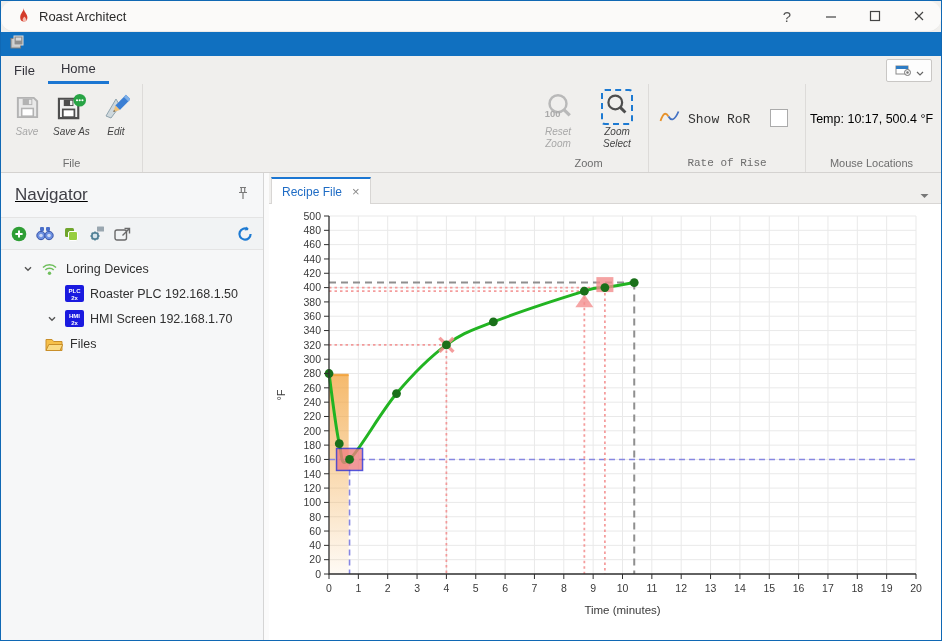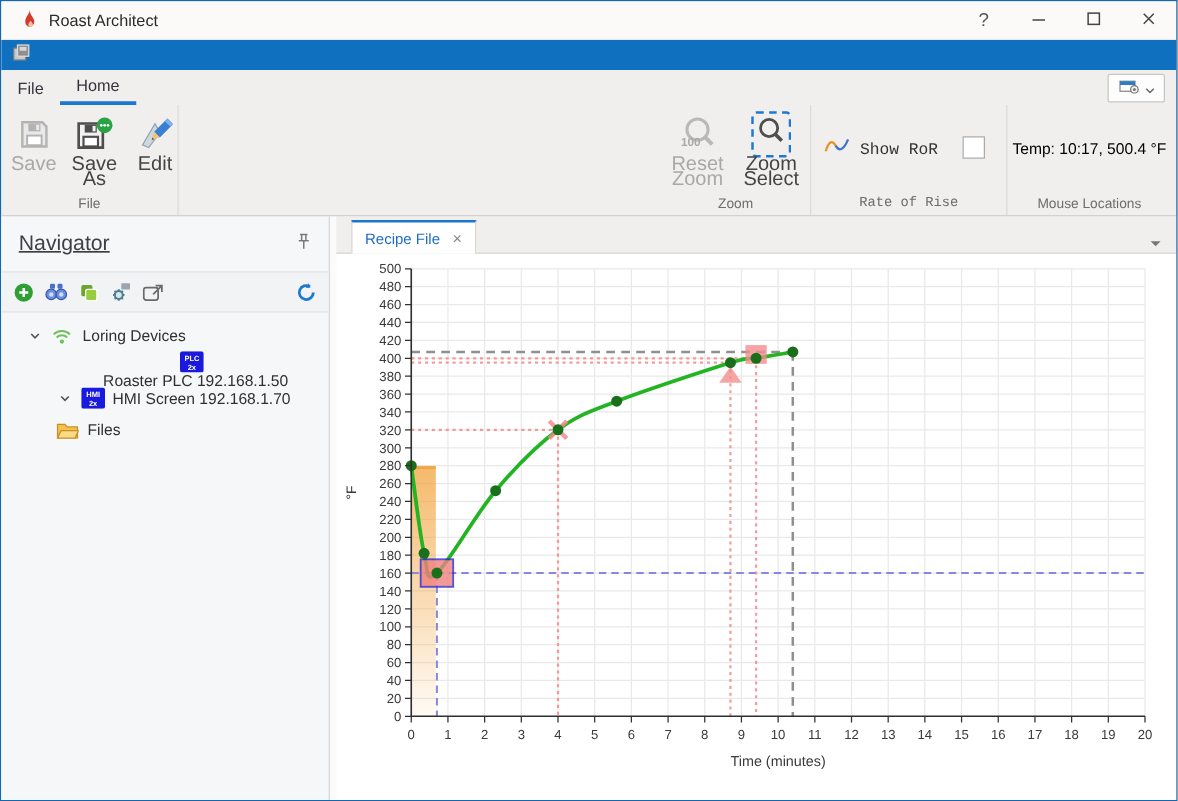--- a/index.html
+++ b/index.html
@@ -2,21 +2,21 @@
 <html><head>
 <meta charset="utf-8">
 <style>
   * { margin:0; padding:0; box-sizing:border-box; }
   html,body { font-family:"Liberation Sans", sans-serif; background:#888; }
   .window{
     position:relative; width:942px; height:641px; background:#f0efed;
     border:1px solid #1068b4; overflow:hidden;
   }
   
-  .titlebar{ height:31px; background:#fbfaf9; display:flex; align-items:center; border-bottom:1px solid #eceae8;}
+  .titlebar{ height:31px; background:#fbfaf9; display:flex; align-items:center; border-bottom:1px solid #eceae8;border-radius:13px;}
   .titlebar .flame{ margin-left:16px; width:13px; height:17px; }
   .titlebar .title{ margin-left:9px; font-size:13px; color:#2b2b2b; }
   .tb-controls{ margin-left:auto; display:flex; height:100%; }
   .tb-btn{ width:44px; height:100%; display:flex; align-items:center; justify-content:center; color:#555; font-size:15px; }
   
   .qat{ height:24px; background:#1070c0; display:flex; align-items:center; padding-left:8px; }
   
   .ribbon-tabs{ height:28px; background:#f0efed; display:flex; align-items:stretch; position:relative; }
   .rtab{ padding:0 13px; display:flex; align-items:center; font-size:13px; color:#33333b; }
   .rtab.sel{ border-bottom:3px solid #1b76d2; font-weight:400; }
@@ -26,21 +26,21 @@
   .ribbon{ position:relative; height:89px; background:#f0efed; border-bottom:1px solid #d4d2d0; }
   .rgroup{ position:absolute; top:0; bottom:0; border-right:1px solid #dddbd9; }
   .rgroup .glabel{ position:absolute; bottom:3px; left:0; right:0; text-align:center; font-size:11px; color:#6d6d6d; }
   .g-file{ left:0; width:142px; }
   .g-zoom{ left:528px; width:120px; }
   .g-ror { left:648px; width:157px;font-family:Liberation Mono, monospace; }
   .g-mouse{ left:805px; width:131px; border-right:none; }
   .rbtns{ display:flex; padding:5px 0 0 8px; gap:4px; }
   .rbtn{ display:flex; flex-direction:column; align-items:center; padding:2px 4px; min-width:36px; }
   .rbtn .ric{ height:32px; display:flex; align-items:center; justify-content:center; }
-  .rbtn .rlbl{ font-size:16px; color:#444; margin-top:3px; text-align:center; line-height:12px; }
+  .rbtn .rlbl{ font-size:10px; color:#444; margin-top:3px; text-align:center; line-height:12px;font-style:italic; }
   .rbtn.disabled .rlbl{ color:#a8a8a8; }
   .zoomsel-frame{ border:2px dashed #1d7ad2; border-radius:4px; padding:2px; }
   .ror-row{ position:absolute; top:25px; left:10px; display:flex; align-items:center; gap:8px; }
   .ror-lbl{ font-size:13px; color:#333; }
   .checkbox{ position:absolute; top:25px; right:17px; width:18px; height:18px; background:#fff; border:1px solid #ababab; }
   .mouse-val{ position:absolute; top:28px; left:0; right:0; text-align:center; font-size:12.5px; color:#000000; }
   
   .main{ display:flex; height:467px; background:#fbfbfb; }
   .navigator{ width:263px; background:#f6f7f8; border-right:1px solid #d5d5d5; display:flex; flex-direction:column; }
   .nav-header{ height:44px; display:flex; align-items:center; padding:0 14px;text-decoration:underline; }
@@ -52,21 +52,21 @@
   .tbi{ display:flex; align-items:center; }
   .tree{ padding-top:6px; }
   .tree-row{ height:25px; display:flex; align-items:center; font-size:12.5px; color:#303030; }
   .chev-slot{ width:18px; display:flex; align-items:center; justify-content:flex-start; }
   .tree-ic{ width:22px; display:flex; align-items:center; }
   .tree-lbl{ margin-left:3px; white-space:nowrap; }
   .splitter{ width:5px; background:#fbfbfb; }
   
   .docarea{ flex:1; display:flex; flex-direction:column; background:#f0efed; }
   .tabstrip{ height:33px; display:flex; align-items:flex-end; position:relative; border-bottom:1px solid #d8d6d4; }
-  .doctab{ margin-left:12px; height:27px; background:#fff; border:1px solid #d8d6d4; border-bottom:none;
+  .doctab{ margin-left:2px; height:27px; background:#fff; border:1px solid #d8d6d4; border-bottom:none;
     border-top:2px solid #1b76d2; display:flex; align-items:center; padding:0 10px; gap:10px; position:relative; top:1px;}
   .doctab .dlabel{ font-size:12px; color:#1f6cc5; }
   .doctab .dclose{ font-size:13px; color:#8a8a8a; }
   .tab-caret{ position:absolute; right:12px; top:12px; }
   .chartwrap{ flex:1; background:#fff; }
   svg text{ font-family:"Liberation Sans", sans-serif; }
 </style>
 </head>
 <body>
 
@@ -291,21 +291,21 @@
             </span>
             <span class="tree-ic">
               <svg width="17" height="14" viewBox="0 0 17 14">
                 <path d="M2 5.5a9.2 9.2 0 0 1 13 0" fill="none" stroke="#6fbf5c" stroke-width="1.6"></path>
                 <path d="M4.3 8a6 6 0 0 1 8.4 0" fill="none" stroke="#6fbf5c" stroke-width="1.6"></path>
                 <circle cx="8.5" cy="11.2" r="1.7" fill="#6fbf5c"></circle>
               </svg>
             </span>
             <span class="tree-lbl">Loring Devices</span>
           </div>
-          <div class="tree-row" style="padding-left: 46px; flex-direction: column;">
+          <div class="tree-row" style="padding-left: 46px;">
             <span class="chev-slot"></span>
             <span class="tree-ic">
               <svg width="19" height="17" viewBox="0 0 19 17">
                 <rect width="19" height="17" rx="2" fill="#1a1adf"></rect>
                 <text x="9.5" y="7.5" text-anchor="middle" font-size="6" font-weight="bold" fill="#fff">PLC</text>
                 <text x="9.5" y="15" text-anchor="middle" font-size="6" font-weight="bold" fill="#fff">2x</text>
               </svg>
             </span>
             <span class="tree-lbl">Roaster PLC 192.168.1.50</span>
           </div>

